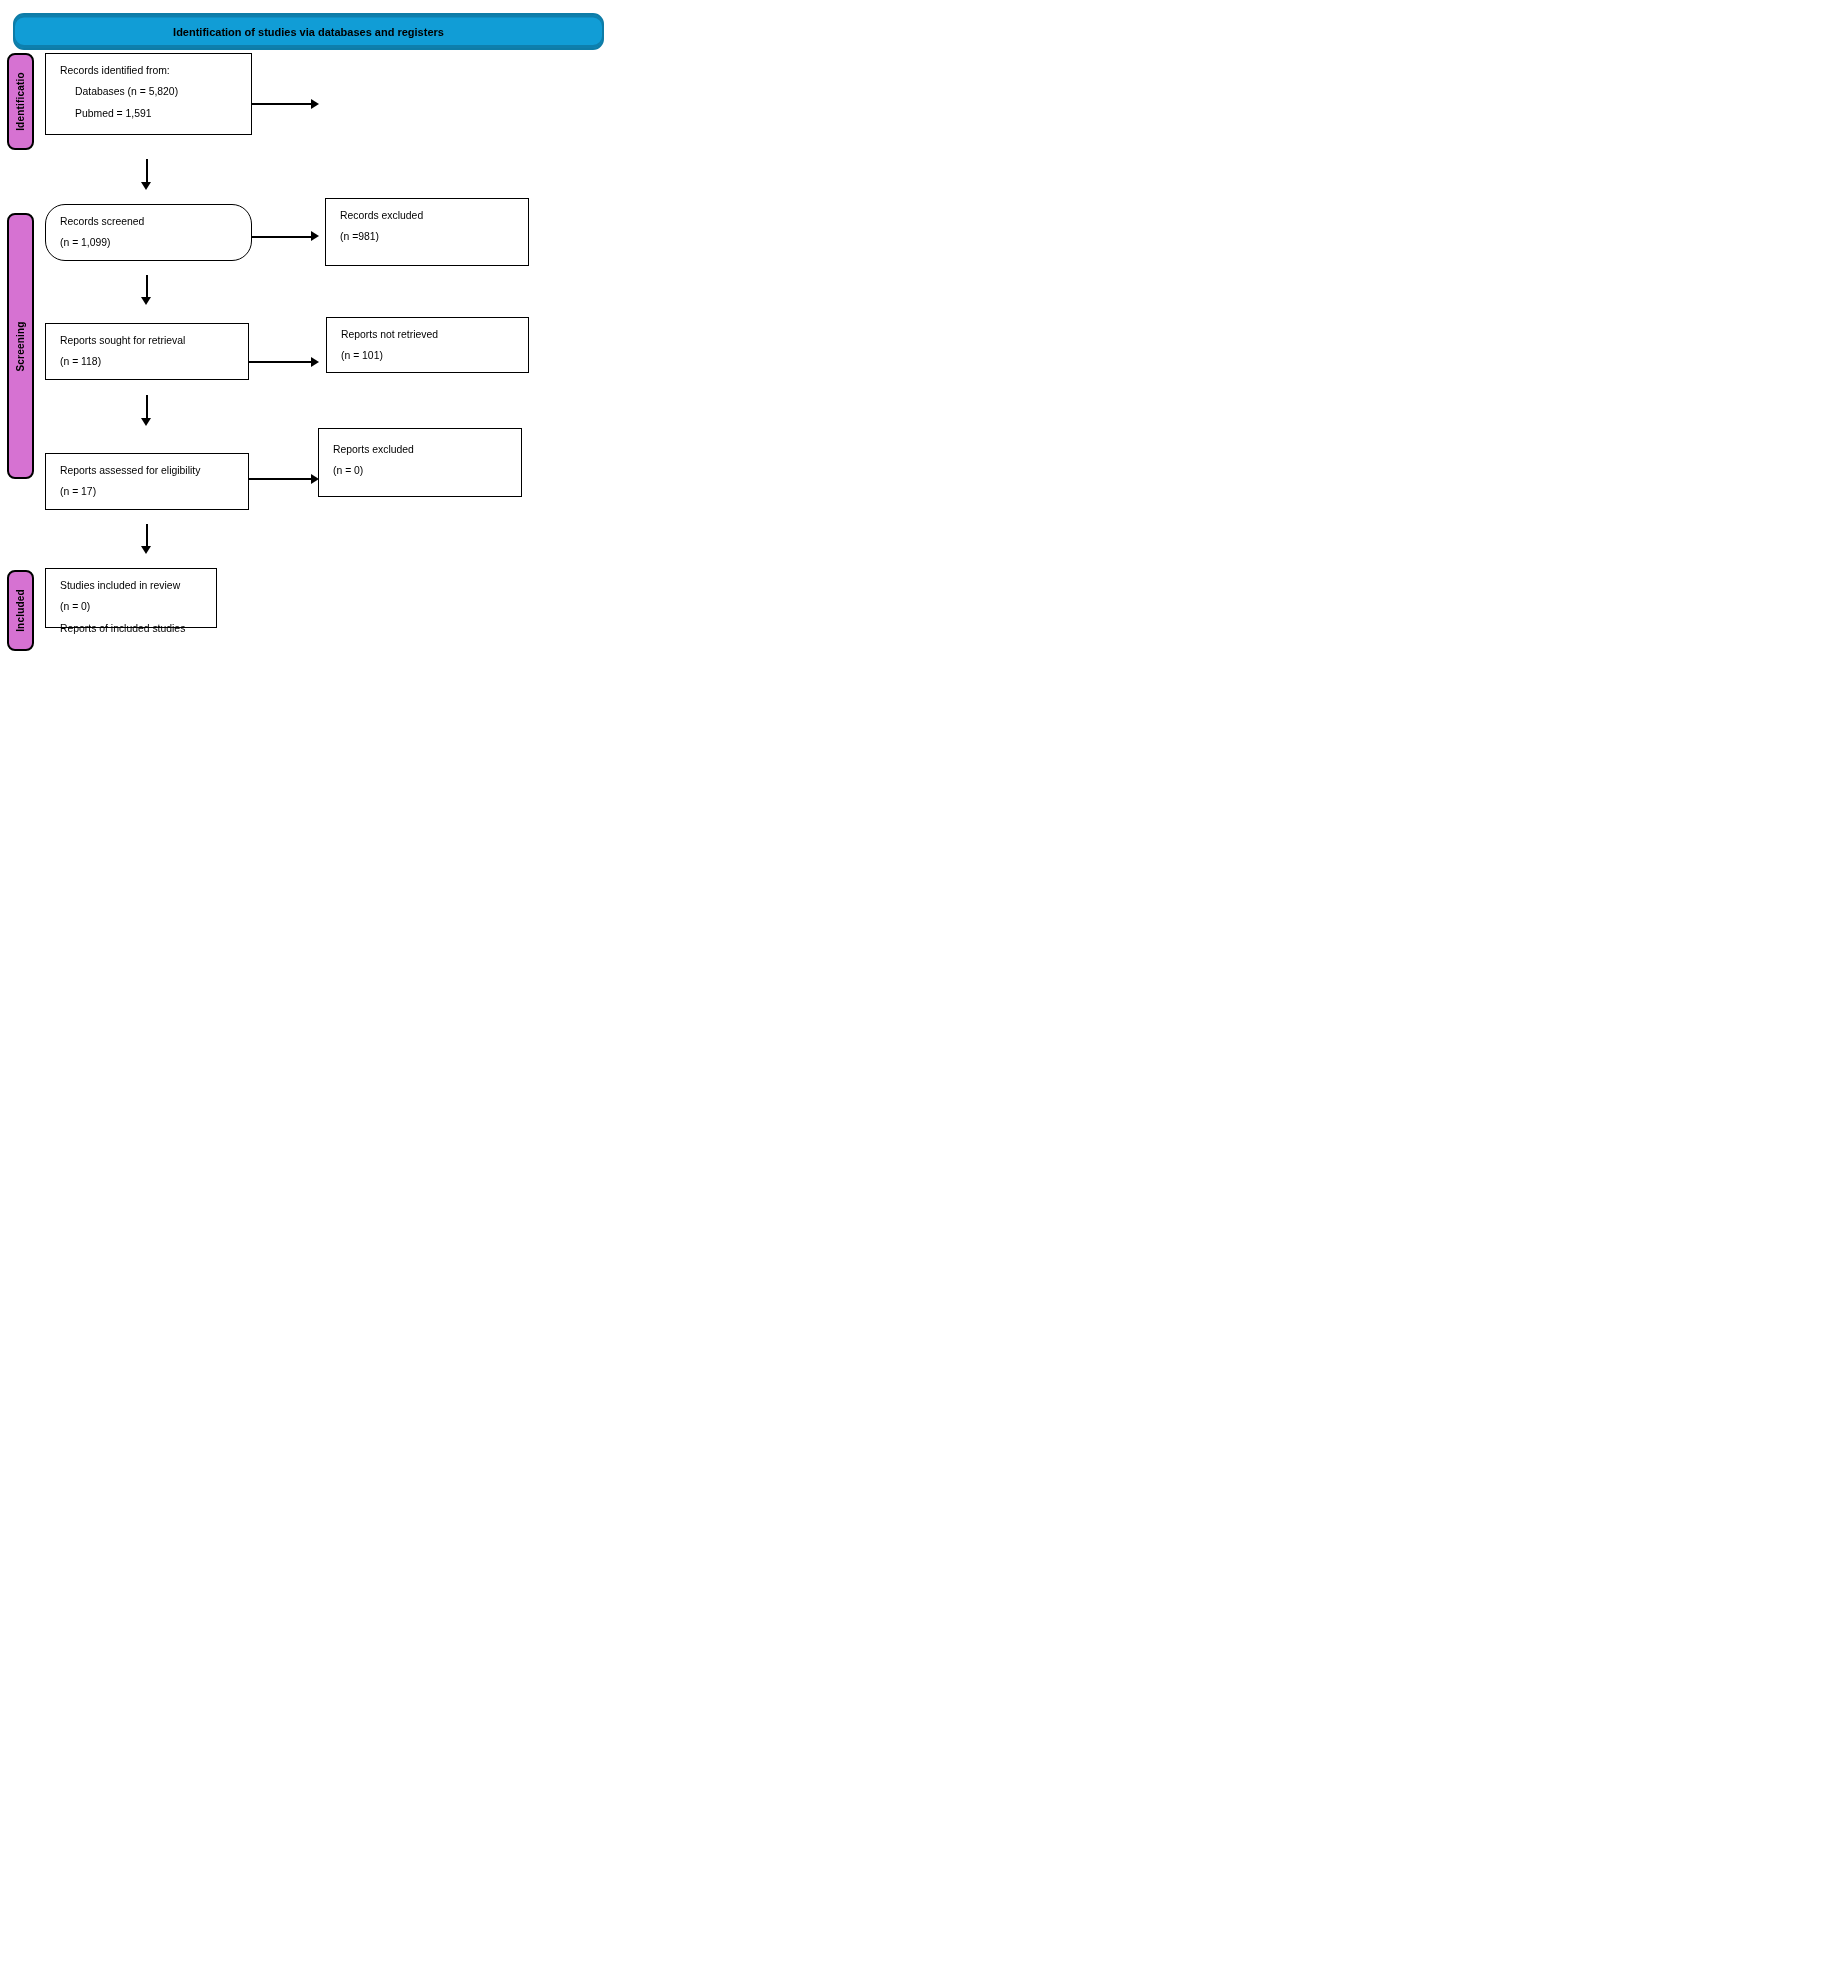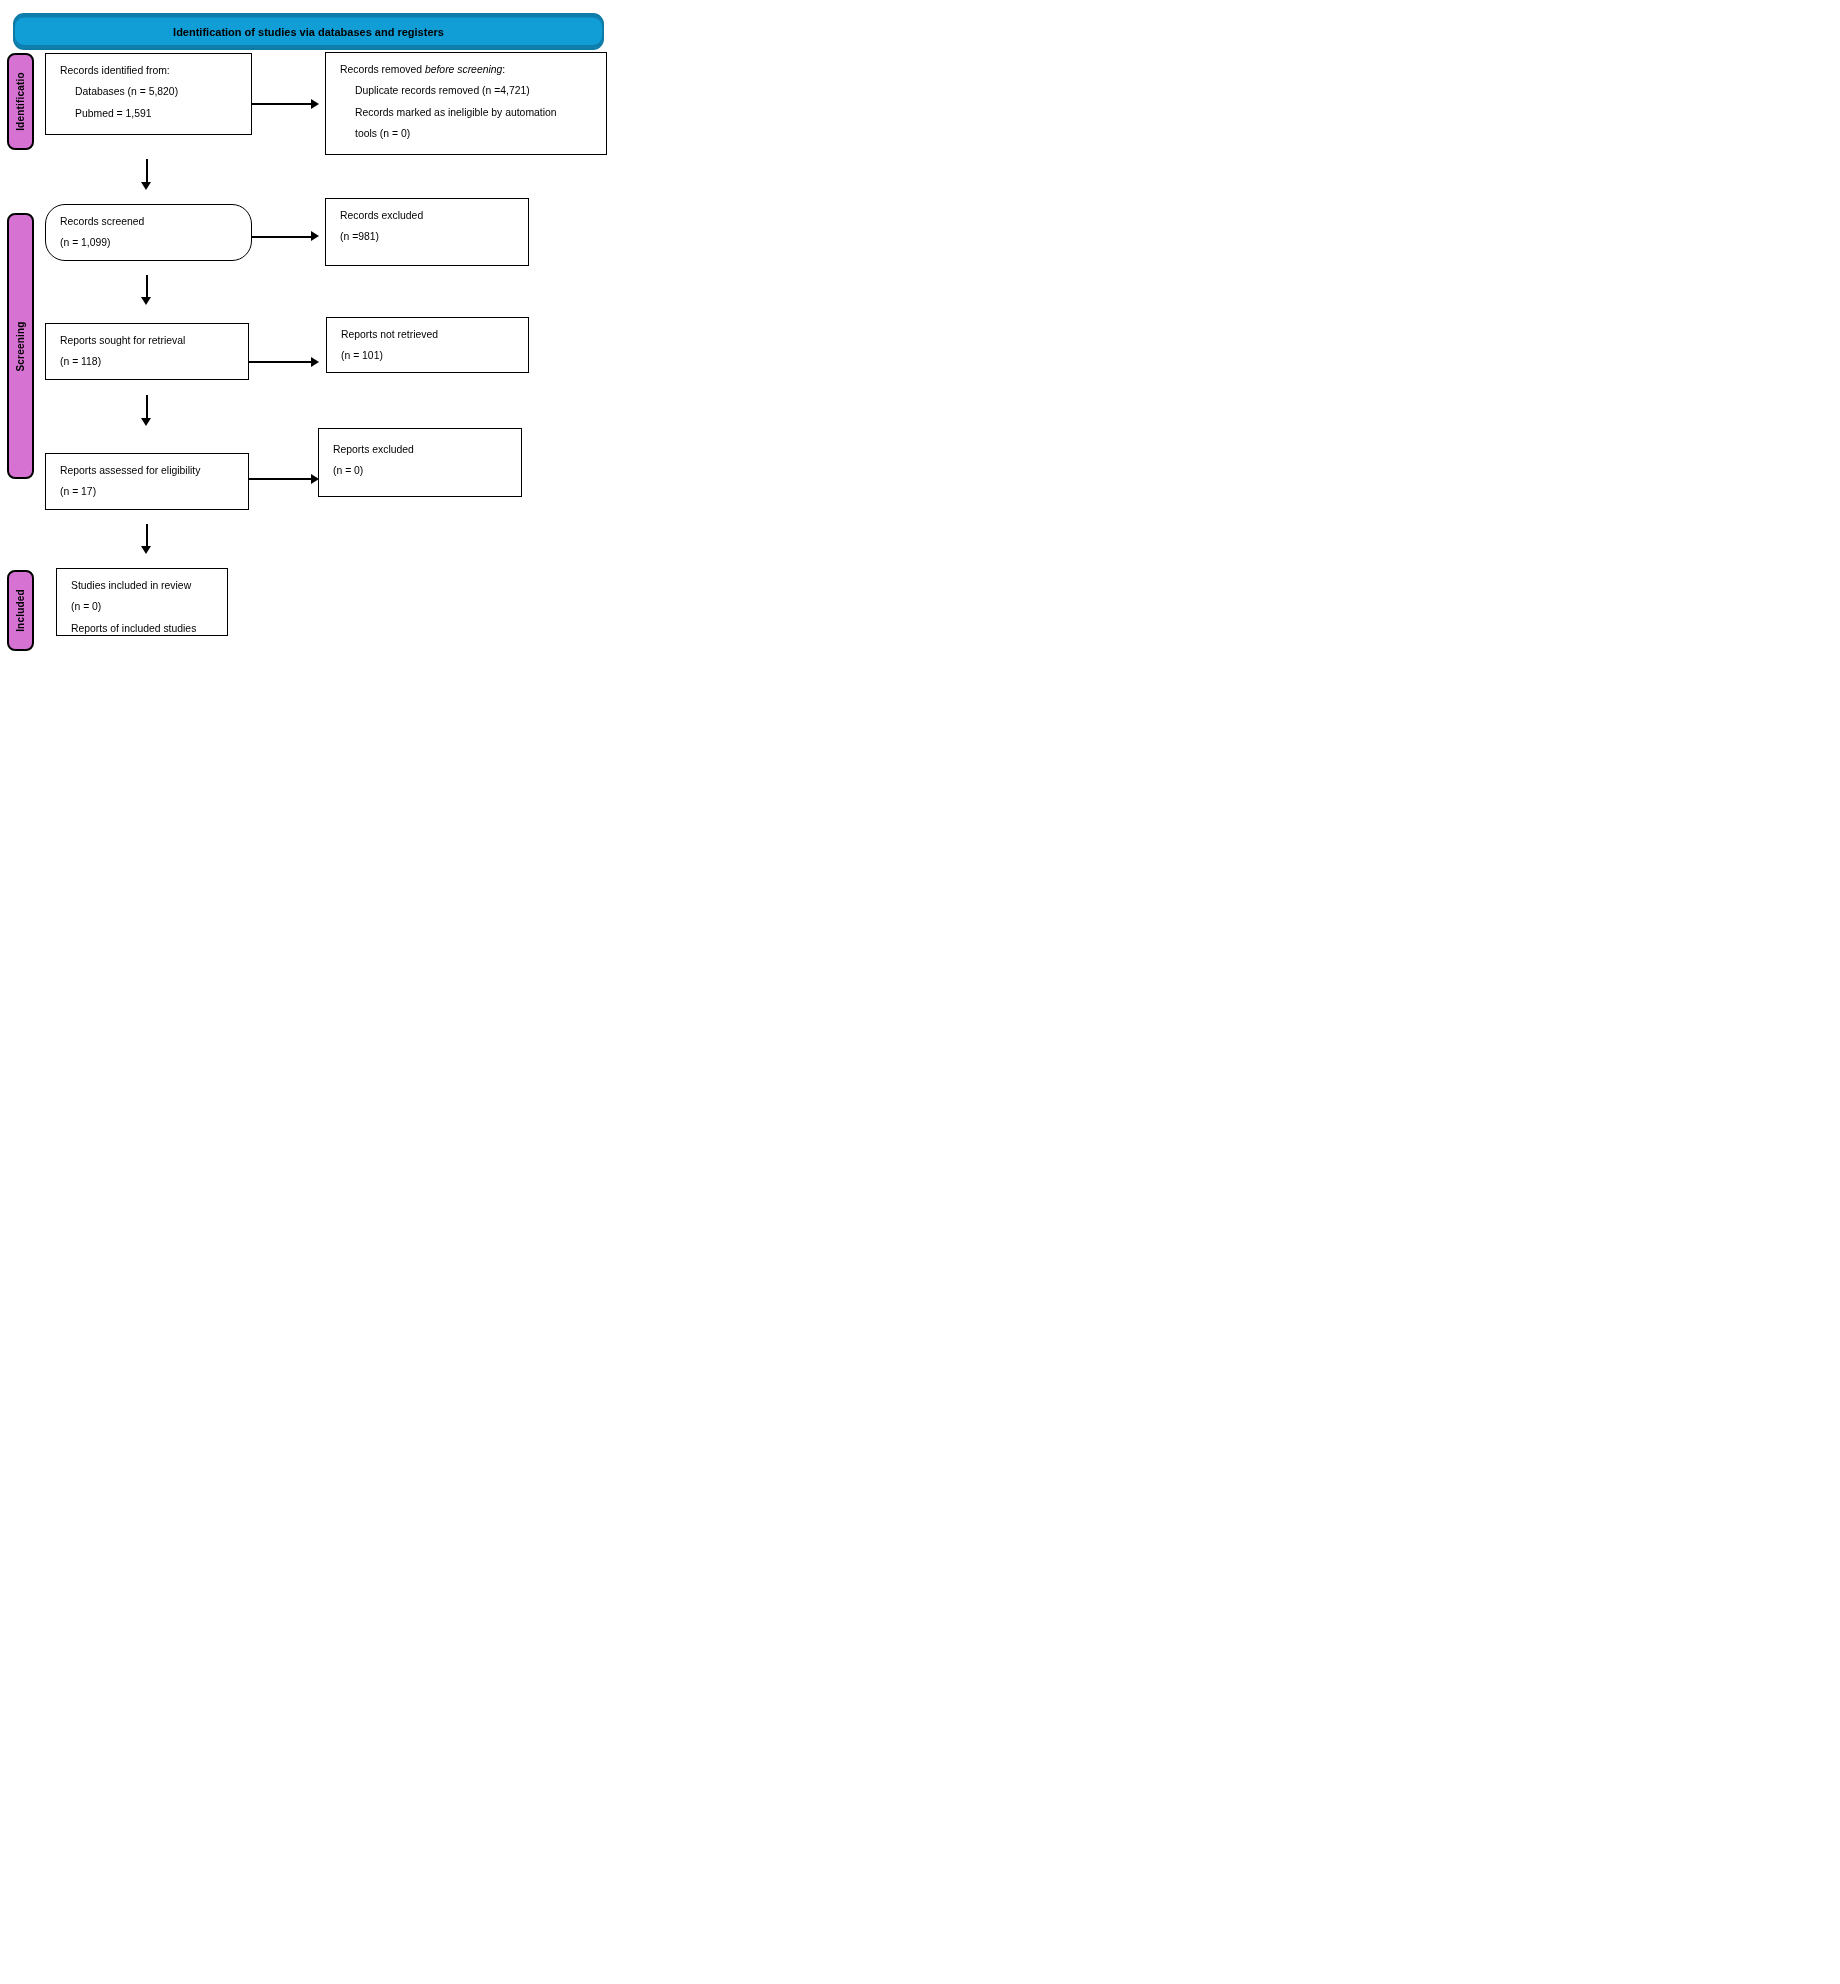--- a/index.html
+++ b/index.html
@@ -36,21 +36,21 @@
   .pbox .ln{margin-bottom:11px;}
   .pbox .ind{padding-left:15px;}
   #box-identified{left:45px;top:53px;width:207px;height:82px;}
   #box-removed{left:325px;top:52px;width:282px;height:103px;}
   #box-screened{left:45px;top:204px;width:207px;height:57px;border-radius:20px;}
   #box-records-excluded{left:325px;top:198px;width:204px;height:68px;}
   #box-sought{left:45px;top:323px;width:204px;height:57px;}
   #box-not-retrieved{left:326px;top:317px;width:203px;height:56px;}
   #box-assessed{left:45px;top:453px;width:204px;height:57px;}
   #box-reports-excluded{left:318px;top:428px;width:204px;height:69px;padding-top:16px;}
-  #box-included-studies{left:45px;top:568px;width:172px;height:68px;margin-left:11px;}
+  #box-included-studies{left:45px;top:568px;width:172px;height:60px;}
   .it{font-style:italic;}
   
   .hline{position:absolute;height:1.5px;background:#000;}
   .hhead{position:absolute;width:0;height:0;border-top:5px solid transparent;
          border-bottom:5px solid transparent;border-left:8.4px solid #000;}
   .vline{position:absolute;width:1.5px;background:#000;}
   .vhead{position:absolute;width:0;height:0;border-left:5px solid transparent;
          border-right:5px solid transparent;border-top:8.4px solid #000;}
 </style>
 </head>
@@ -71,26 +71,20 @@
   <div class="stage" id="stage-included">
     <span>Included</span>
   </div>
 
   <div class="pbox" id="box-identified">
     <div class="ln">Records identified from:</div>
     <div class="ln ind">Databases (n = 5,820)</div>
     <div class="ln ind">Pubmed = 1,591</div>
   </div>
 
-  <div class="pbox" id="box-removed">
-    <div class="ln"><span>Records removed </span><span class="it">before screening</span><span>:</span></div>
-    <div class="ln ind">Duplicate records removed (n =4,721)</div>
-    <div class="ln ind">Records marked as ineligible by automation</div>
-    <div class="ln ind">tools (n = 0)</div>
-  </div>
 
   <div class="pbox" id="box-screened">
     <div class="ln">Records screened</div>
     <div class="ln">(n = 1,099)</div>
   </div>
   <div class="pbox" id="box-records-excluded">
     <div class="ln">Records excluded</div>
     <div class="ln">(n =981)</div>
   </div>
 

